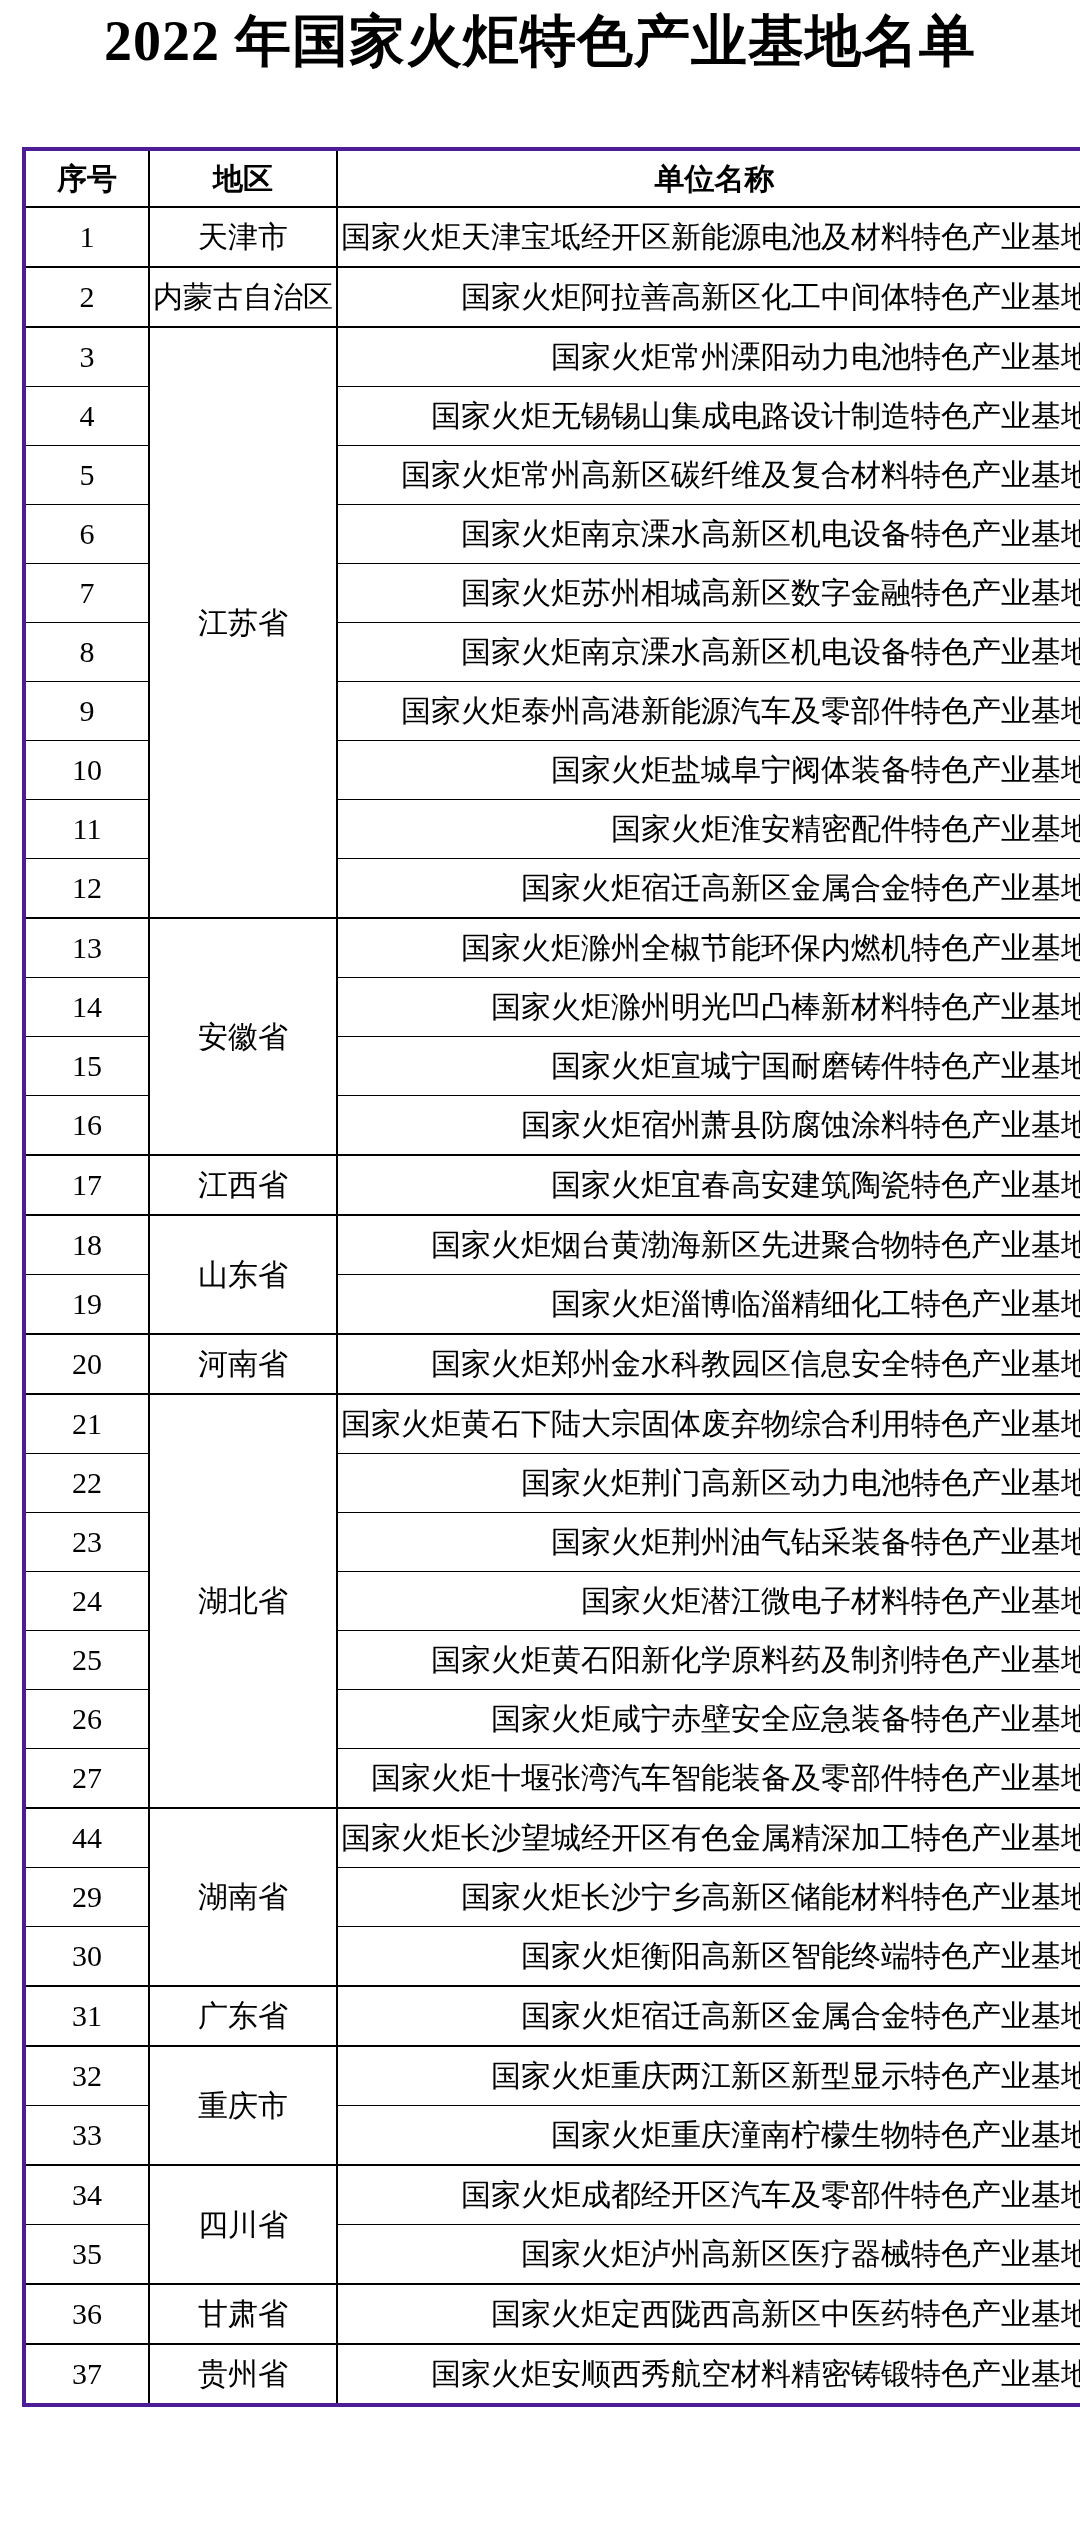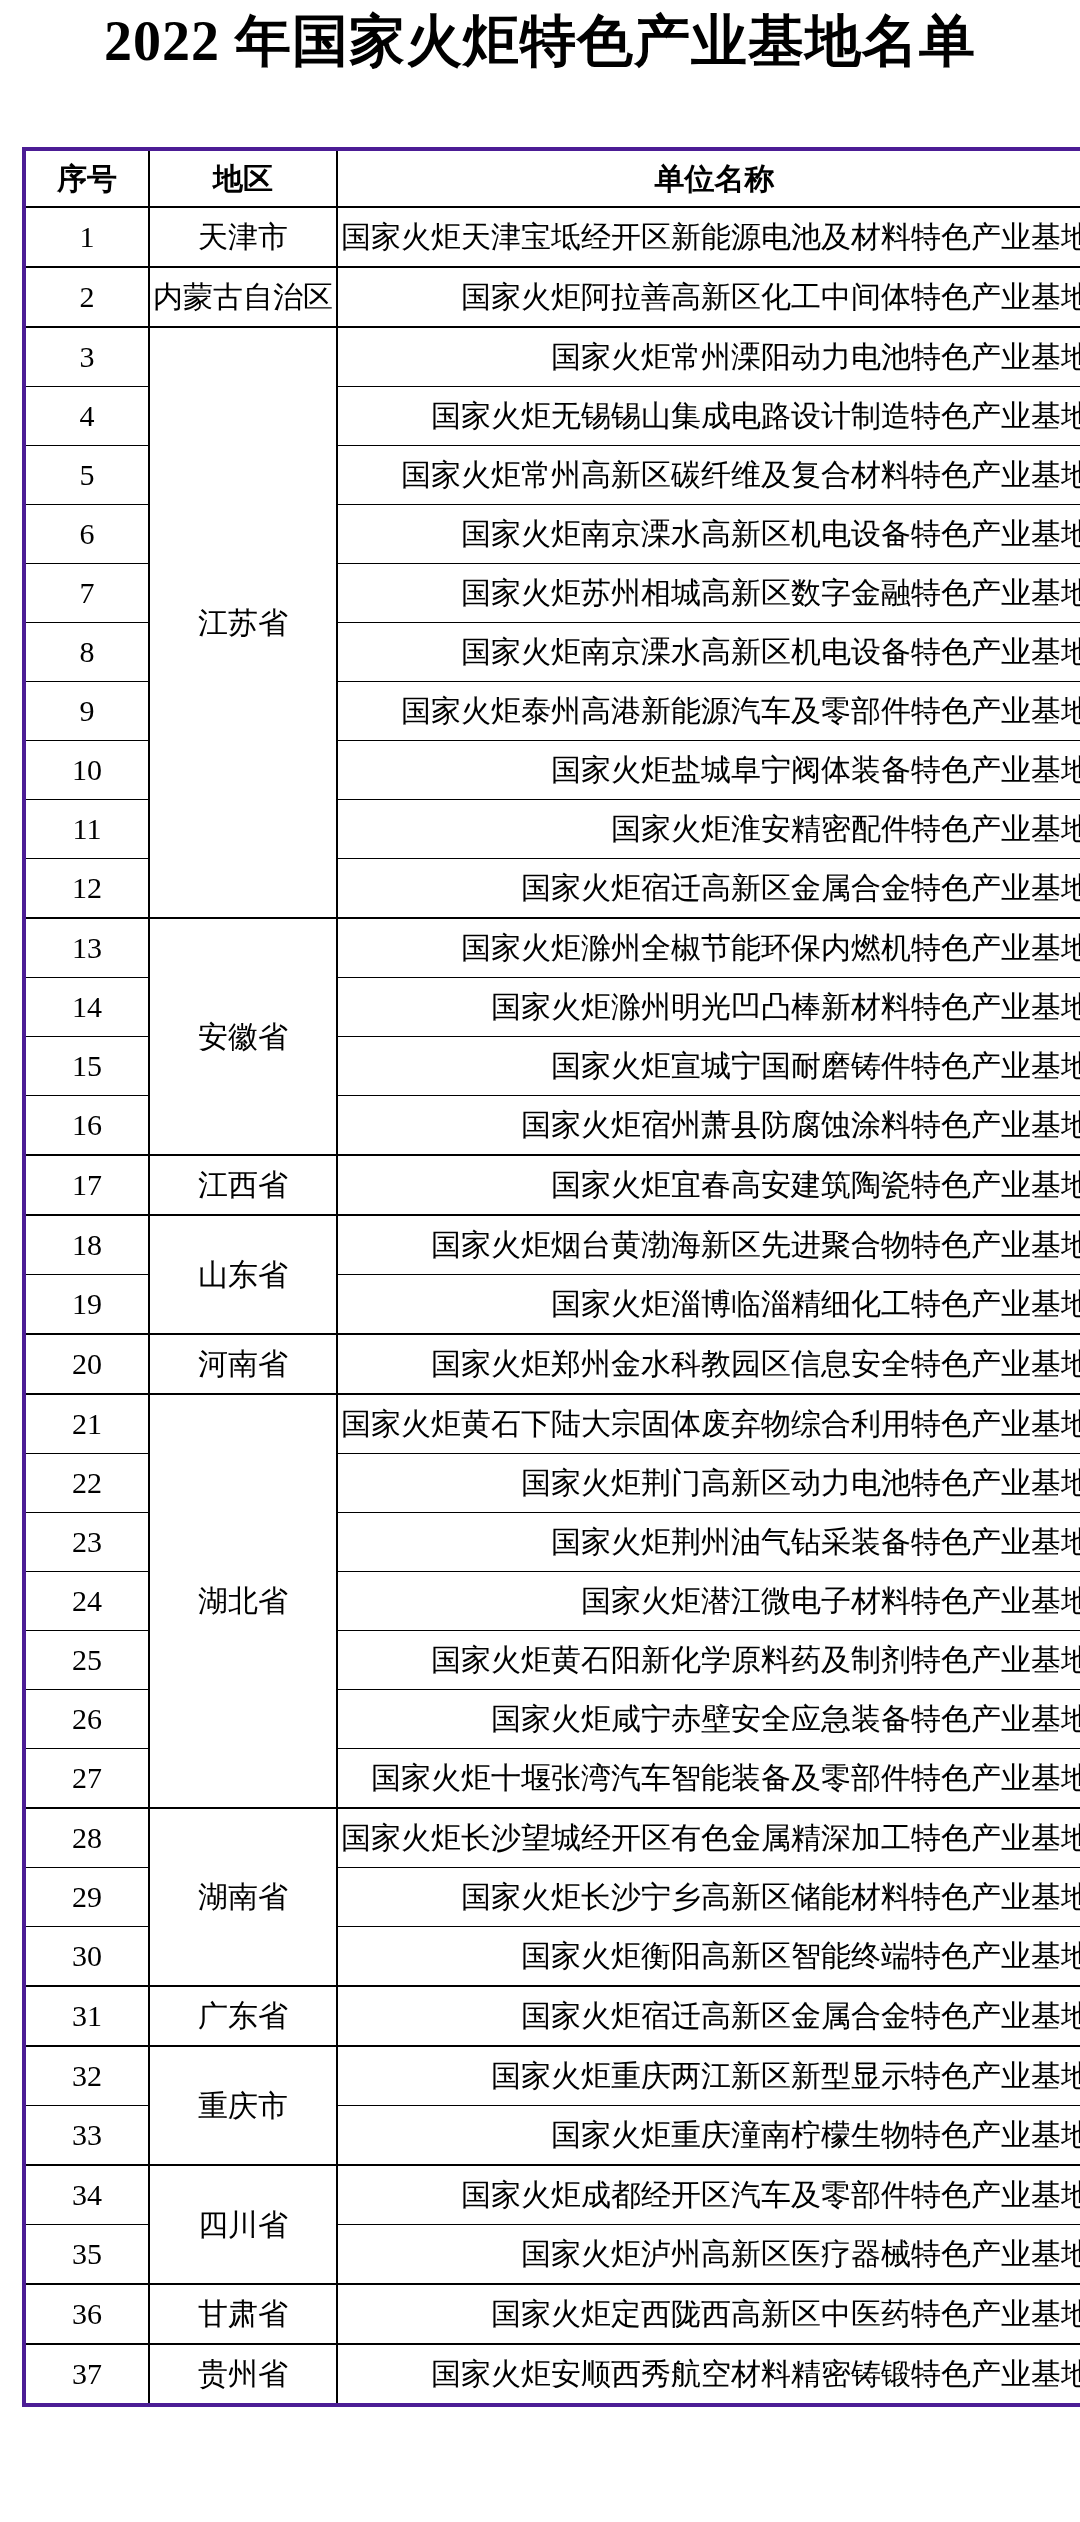--- a/index.html
+++ b/index.html
@@ -191,21 +191,21 @@
         </tr>
         <tr>
           <td class="cell-no">26</td>
           <td class="cell-name">国家火炬咸宁赤壁安全应急装备特色产业基地</td>
         </tr>
         <tr>
           <td class="cell-no">27</td>
           <td class="cell-name">国家火炬十堰张湾汽车智能装备及零部件特色产业基地</td>
         </tr>
         <tr class="group-start">
-          <td class="cell-no">28</td>
+          <td class="cell-no">44</td>
           <td class="cell-region" rowspan="3">湖南省</td>
           <td class="cell-name">国家火炬长沙望城经开区有色金属精深加工特色产业基地</td>
         </tr>
         <tr>
           <td class="cell-no">29</td>
           <td class="cell-name">国家火炬长沙宁乡高新区储能材料特色产业基地</td>
         </tr>
         <tr>
           <td class="cell-no">30</td>
           <td class="cell-name">国家火炬衡阳高新区智能终端特色产业基地</td>

